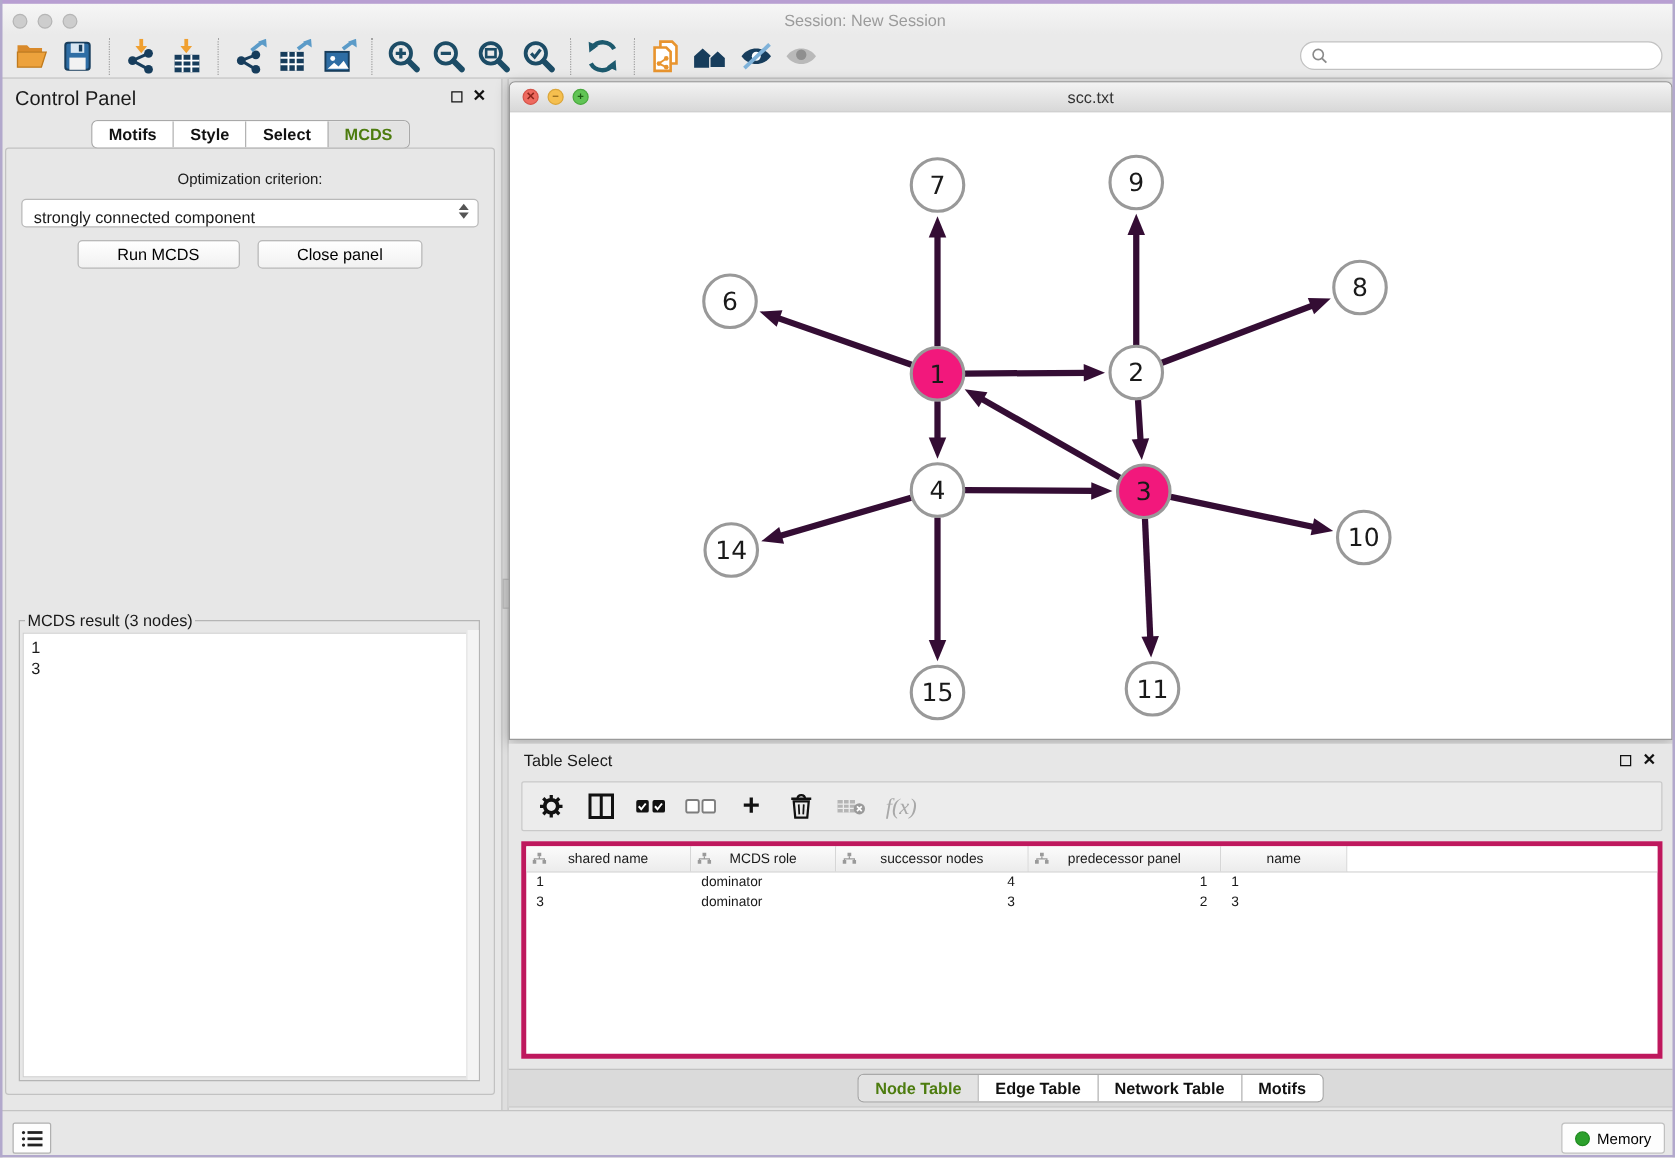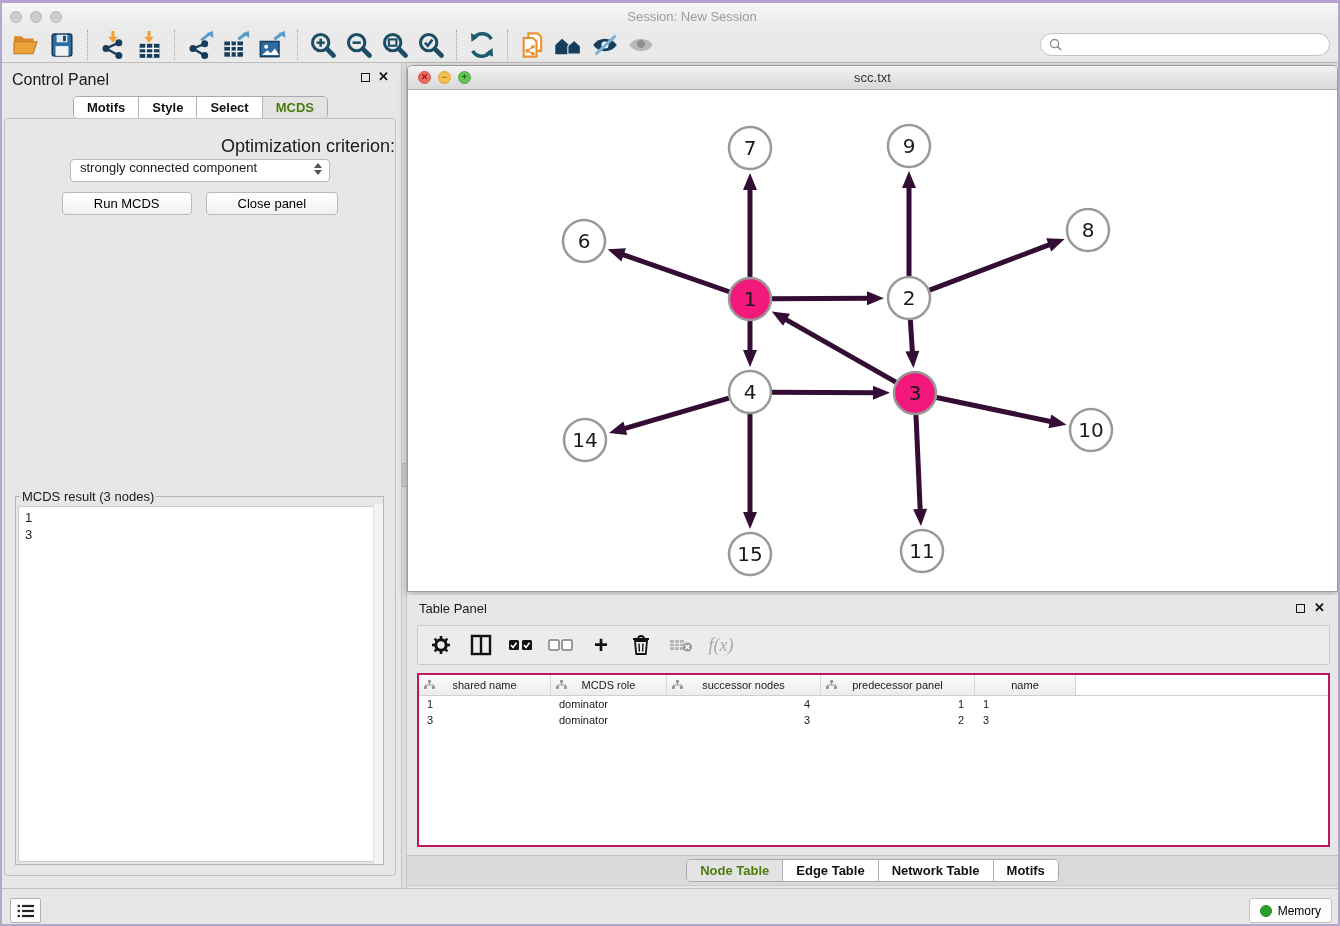--- a/index.html
+++ b/index.html
@@ -27,23 +27,23 @@
   .panel-title{position:absolute;left:12px;top:8px;font-size:16px;}
   .float-btn{position:absolute;top:10px;width:9px;height:9px;border:1.5px solid #111;background:transparent;box-sizing:border-box;}
   .close-btn{position:absolute;top:6px;font-size:13px;font-weight:bold;color:#111;}
   .cp-float{right:31px;} .cp-close{right:12px;}
   .tab-row{position:absolute;top:33px;left:0;right:0;display:flex;justify-content:center;}
   .tab-group{display:inline-flex;border:1px solid #a9a9a9;border-radius:5px;overflow:hidden;background:#fff;}
   .tab{padding:3px 13px;font-size:13px;font-weight:600;background:#fff;color:#111;border-left:1px solid #b3b3b3;}
   .tab:first-child{border-left:none;}
   .tab.active{background:#e3e3e3;color:#4d7c0f;}
   .cp-box{position:absolute;left:4px;right:5px;top:55px;bottom:12px;border:1px solid #c2c2c2;border-radius:3px;}
-  .opt-label{position:absolute;top:17px;left:0;right:0;text-align:right;font-size:18px;}
-  .crit-select{position:absolute;top:40px;left:50%;transform:translateX(-50%);width:260px;height:23px;background:#fff;
-      border:1px solid #b9b9b9;border-radius:4px;display:flex;align-items:flex-start;padding-left:9px;box-sizing:border-box;font-size:13px;}
+  .opt-label{position:absolute;top:17px;left:0;right:0;text-align:center;font-size:12px;}
+  .crit-select{position:absolute;top:40px;left:50%;transform:translateX(-50%);width:366px;height:23px;background:#fff;
+      border:1px solid #b9b9b9;border-radius:4px;display:flex;align-items:flex-end;padding-left:9px;box-sizing:border-box;font-size:13px;}
   .stepper{position:absolute;right:7px;top:3px;display:flex;flex-direction:column;gap:2px;}
   .tri-up{width:0;height:0;border-left:4px solid transparent;border-right:4px solid transparent;border-bottom:5px solid #555;}
   .tri-down{width:0;height:0;border-left:4px solid transparent;border-right:4px solid transparent;border-top:5px solid #555;}
   .cp-buttons{position:absolute;top:73px;left:0;right:0;display:flex;justify-content:center;gap:14px;}
   .btn{height:23px;padding:0 31px;background:linear-gradient(#ffffff,#f1f1f1);border:1px solid #b9b9b9;
       border-radius:4px;font-size:13px;font-family:"Liberation Sans",sans-serif;}
   .mcds-result{position:absolute;left:10px;right:11px;top:370px;bottom:10px;border:1px solid #b5b5b5;
       margin:0;padding:2px;background:#e7e7e7;}
   .mcds-result legend{font-size:13px;padding:0 2px;margin-left:2px;}
   .result-area{position:relative;width:100%;height:100%;background:#fff;border:1px solid #cfcfcf;
@@ -67,21 +67,21 @@
   
   .table-panel{position:absolute;left:407px;top:595px;width:931px;height:291px;background:#e7e7e7;}
   .tp-title{position:absolute;left:12px;top:6px;font-size:13px;}
   .tp-float{right:33px;} .tp-close{right:13px;}
   .tp-toolbar{position:absolute;left:10px;right:8px;top:30px;height:40px;background:#ececec;
       border:1px solid #c9c9c9;border-radius:2px;display:flex;align-items:center;padding-left:10px;gap:14px;box-sizing:border-box;}
   .tp-icon{width:26px;height:26px;display:flex;align-items:center;justify-content:center;background:transparent;border:none;padding:0;}
   .fx{font-family:"Liberation Serif",serif;font-style:italic;font-size:18px;color:#a8a8a8;}
   .plus-glyph{font-size:24px;font-weight:bold;color:#111;line-height:1;}
   .table-region{position:absolute;left:10px;right:8px;top:78px;height:174px;background:#fff;
-      border:2px solid #be185d;box-sizing:border-box;overflow:hidden;}
+      border:4px solid #be185d;box-sizing:border-box;overflow:hidden;}
   .thead{display:flex;height:20px;border-bottom:1px solid #cfcfcf;}
   .th{background:linear-gradient(#fbfbfb,#ececec);border-right:1px solid #d6d6d6;position:relative;
       display:flex;align-items:center;justify-content:center;font-size:11px;box-sizing:border-box;}
   .th .tree{position:absolute;left:5px;top:5px;}
   .trow{display:flex;height:16px;font-size:11px;align-items:center;}
   .td{box-sizing:border-box;padding:0 8px;overflow:hidden;white-space:nowrap;}
   .td.right{text-align:right;padding-right:11px;}
   .tp-tabs{position:absolute;left:0;right:0;top:260px;height:31px;background:#dadada;
       border-top:1px solid #c2c2c2;border-bottom:1px solid #cccccc;display:flex;align-items:center;justify-content:center;box-sizing:border-box;}
   
@@ -371,21 +371,21 @@
         <text x="342" y="471" text-anchor="middle" font-size="20" font-family="DejaVu Sans, sans-serif" fill="#1a1a1a">15</text>
       </g>
       <g>
         <circle cx="514" cy="461" r="21" fill="#ffffff" stroke="#999999" stroke-width="2.5"></circle>
         <text x="514" y="468" text-anchor="middle" font-size="20" font-family="DejaVu Sans, sans-serif" fill="#1a1a1a">11</text>
       </g>
     </svg>
 </div>
 
 <div class="table-panel">
-  <div class="tp-title">Table Panel</div>
+  <div class="tp-title">Table Select</div>
   <span class="float-btn tp-float" style="top:9px"></span>
   <span class="close-btn tp-close" style="top:5px">✕</span>
 
   <div class="tp-toolbar">
     <button class="tp-icon">
       <svg width="22" height="22" viewBox="0 0 22 22">
         <circle cx="11" cy="11" r="5.2" stroke="#111" stroke-width="3" fill="none"></circle>
         <g stroke="#111" stroke-width="2.6">
           <line x1="11" y1="2" x2="11" y2="5"></line>
             <line x1="11" y1="17" x2="11" y2="20"></line>

